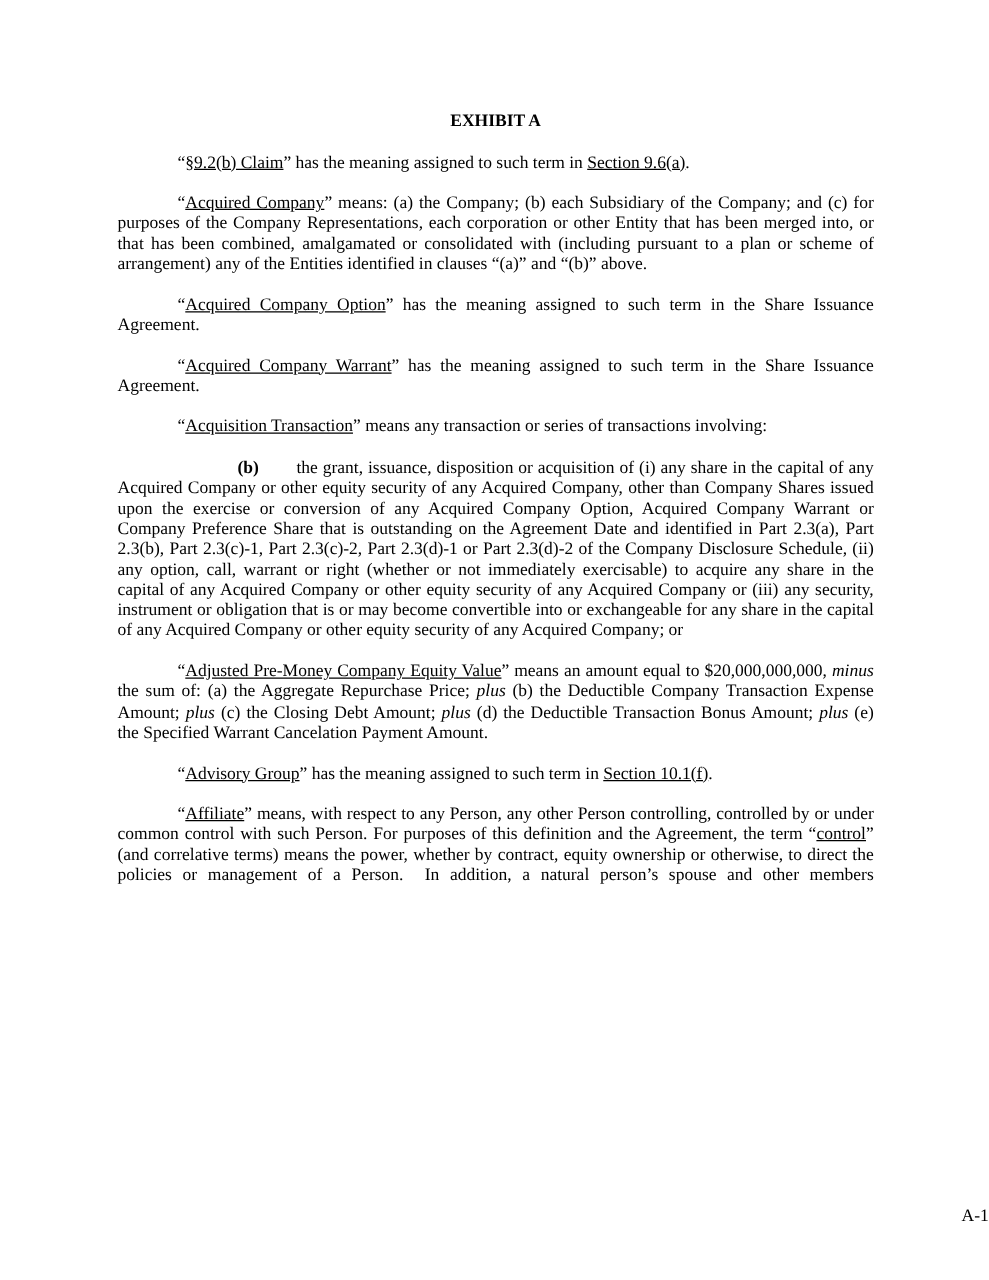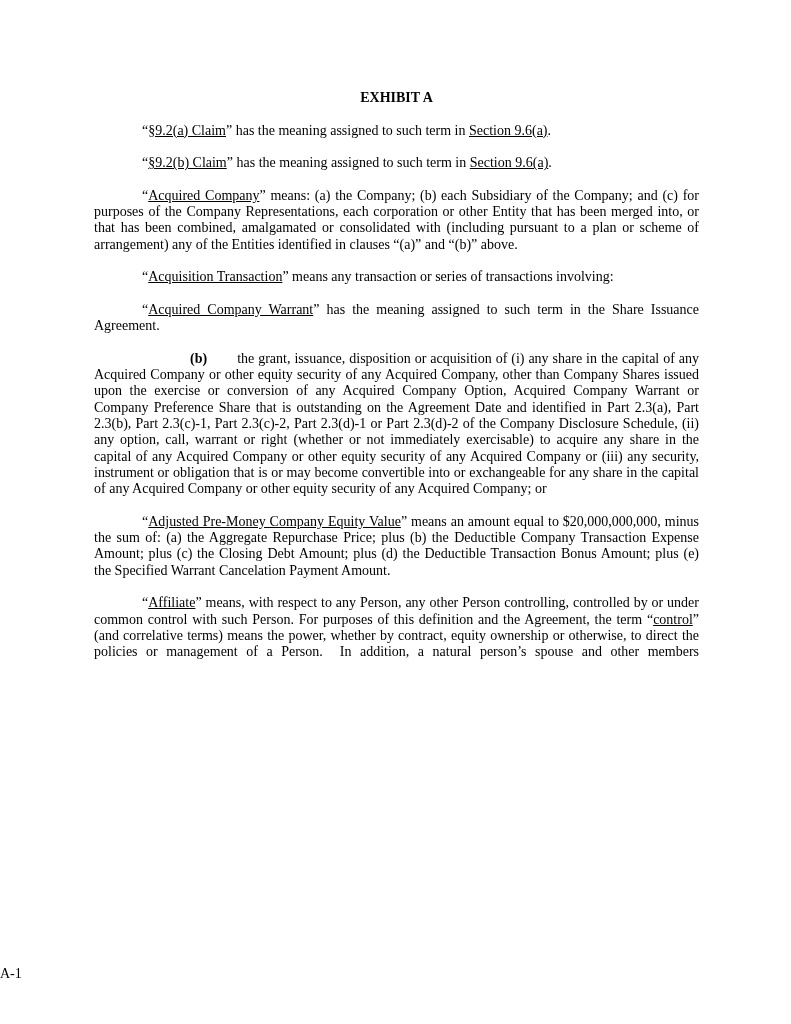--- a/index.html
+++ b/index.html
@@ -31,42 +31,43 @@
     text-indent: 0;
   }
   p.body   { text-indent: 48px; }
   p.sub    { text-indent: 96px; }
   p.continued { text-align-last: justify; }
   .tab {
     display: inline-block;
     width: 30px;
   }
   .b { font-weight: bold; }
-  .i { }
+  .i { font-style: italic; }
   .u { text-decoration: underline; }
   .footer {
     position: absolute;
     left: 0;
     right: 0;
     bottom: 42px;
-    text-align: left;
+    text-align: right;
     font-family: "Liberation Serif", "DejaVu Serif", serif;
     font-size: 14px;
     color: #000000;
   }
 </style>
 </head>
 <body>
 
 <div class="page">
   <p class="heading">EXHIBIT A</p>
   <div id="paragraphs">
-      <p class="body"><span class="">“</span><span class="u">§9.2(a) Claim</span><span class="">” has the meaning assigned to such term in </span><span class="u">Section 9.6(a)</span><span class="">.</span></p>
       <p class="body"><span class="">“</span><span class="u">§9.2(b) Claim</span><span class="">” has the meaning assigned to such term in </span><span class="u">Section 9.6(a)</span><span class="">.</span></p>
       <p class="body"><span class="">“</span><span class="u">Acquired Company</span><span class="">” means: (a) the Company; (b) each Subsidiary of the Company; and (c) for purposes of the Company Representations, each corporation or other Entity that has been merged into, or that has been combined, amalgamated or consolidated with (including pursuant to a plan or scheme of arrangement) any of the Entities identified in clauses “(a)” and “(b)” above.</span></p>
+      <p class="body"><span class="">“</span><span class="u">Acquired Company Option</span><span class="">” has the meaning assigned to such term in the Share Issuance Agreement.</span></p>
+      <p class="body"><span class="">“</span><span class="u">Acquired Company Warrant</span><span class="">” has the meaning assigned to such term in the Share Issuance Agreement.</span></p>
       <p class="body"><span class="">“</span><span class="u">Acquisition Transaction</span><span class="">” means any transaction or series of transactions involving:</span></p>
-      <p class="body"><span class="">“</span><span class="u">Acquired Company Warrant</span><span class="">” has the meaning assigned to such term in the Share Issuance Agreement.</span></p>
       <p class="sub"><span class="b ">(b)</span><span class="tab"></span><span class="">the grant, issuance, disposition or acquisition of (i) any share in the capital of any Acquired Company or other equity security of any Acquired Company, other than Company Shares issued upon the exercise or conversion of any Acquired Company Option, Acquired Company Warrant or Company Preference Share that is outstanding on the Agreement Date and identified in Part 2.3(a), Part 2.3(b), Part 2.3(c)-1, Part 2.3(c)-2, Part 2.3(d)-1 or Part 2.3(d)-2 of the Company Disclosure Schedule, (ii) any option, call, warrant or right (whether or not immediately exercisable) to acquire any share in the capital of any Acquired Company or other equity security of any Acquired Company or (iii) any security, instrument or obligation that is or may become convertible into or exchangeable for any share in the capital of any Acquired Company or other equity security of any Acquired Company; or</span></p>
       <p class="body"><span class="">“</span><span class="u">Adjusted Pre-Money Company Equity Value</span><span class="">” means an amount equal to $20,000,000,000, </span><span class="i ">minus</span><span class=""> the sum of: (a) the Aggregate Repurchase Price; </span><span class="i ">plus</span><span class=""> (b) the Deductible Company Transaction Expense Amount; </span><span class="i ">plus</span><span class=""> (c) the Closing Debt Amount; </span><span class="i ">plus</span><span class=""> (d) the Deductible Transaction Bonus Amount; </span><span class="i ">plus</span><span class=""> (e) the Specified Warrant Cancelation Payment Amount.</span></p>
+      <p class="body"><span class="">“</span><span class="u">Advisory Group</span><span class="">” has the meaning assigned to such term in </span><span class="u">Section 10.1(f)</span><span class="">.</span></p>
       <p class="body continued"><span class="">“</span><span class="u">Affiliate</span><span class="">” means, with respect to any Person, any other Person controlling, controlled by or under common control with such Person. For purposes of this definition and the Agreement, the term “</span><span class="u">control</span><span class="">” (and correlative terms) means the power, whether by contract, equity ownership or otherwise, to direct the policies or management of a Person.&nbsp; In addition, a natural person’s spouse and other members</span></p>
     </div>
   <div class="footer">A-1</div>
 </div>
 
 </body></html>

